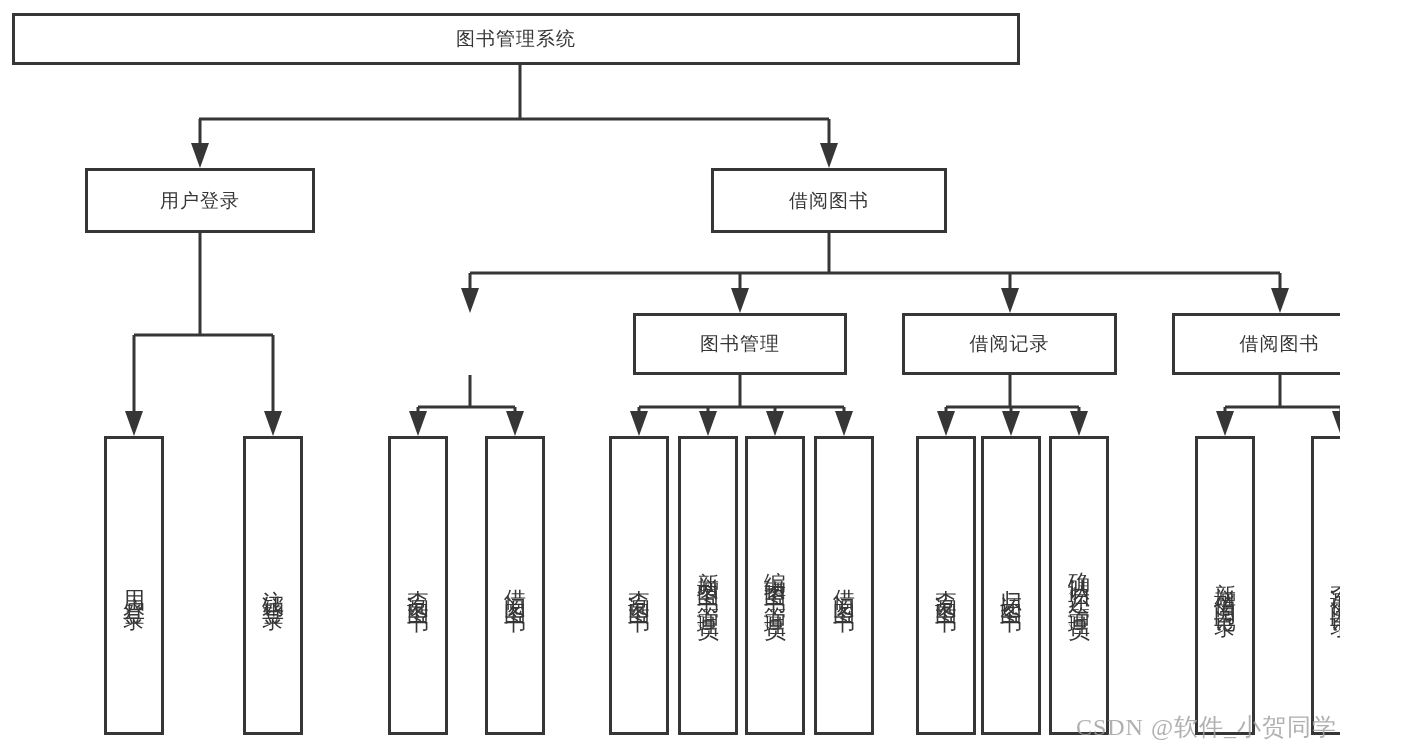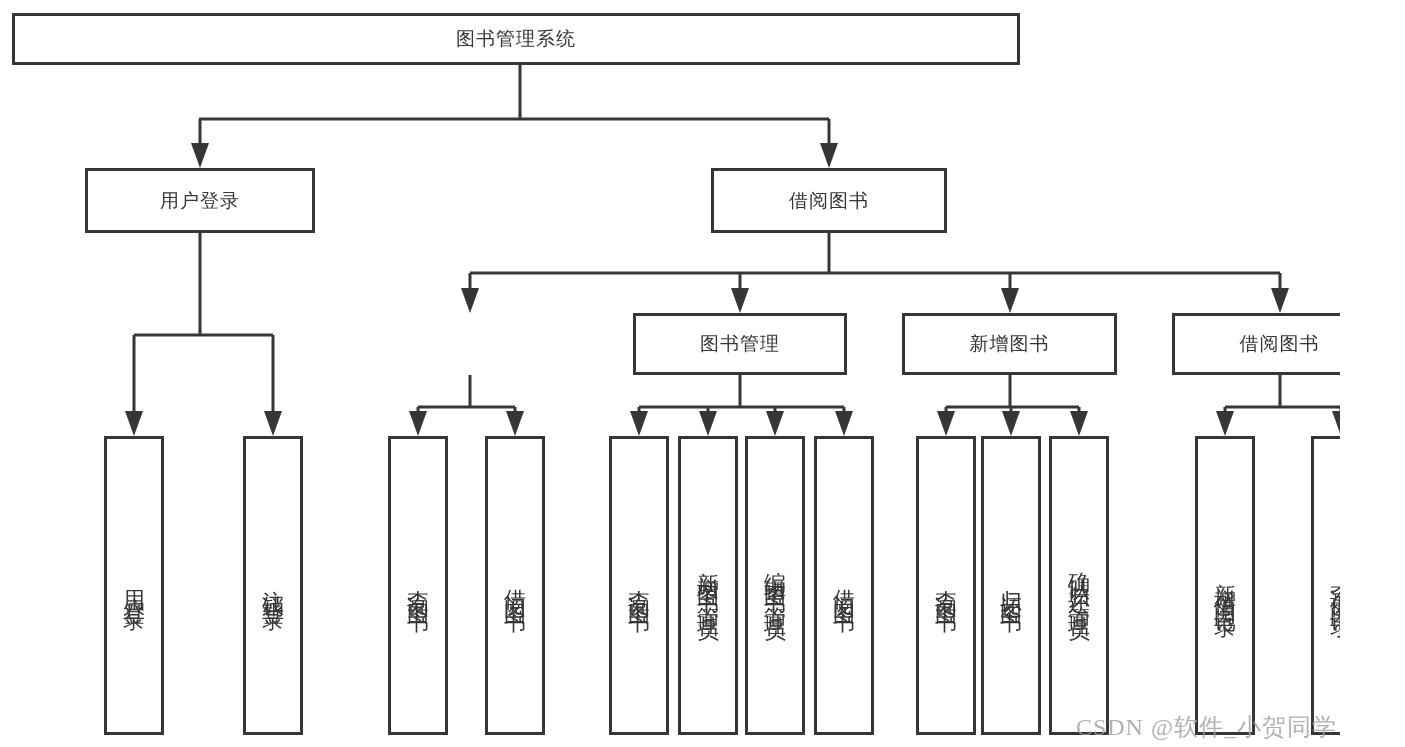--- a/index.html
+++ b/index.html
@@ -78,21 +78,21 @@
     <span>用户登录</span>
   </div>
   <div class="node" style="left:711px;top:168px;width:236px;height:65px">
     <span>借阅图书</span>
   </div>
 
   <div class="node" style="left:633px;top:313px;width:214px;height:62px">
     <span>图书管理</span>
   </div>
   <div class="node" style="left:902px;top:313px;width:215px;height:62px">
-    <span>新增图书</span>
+    <span>借阅记录</span>
   </div>
   <div class="node" style="left:1172px;top:313px;width:215px;height:62px">
     <span>借阅图书</span>
   </div>
 
   <div class="node leaf" style="left:104px;top:436px;width:60px;height:299px">
     <span>用户登录</span>
   </div>
   <div class="node leaf" style="left:243px;top:436px;width:60px;height:299px">
     <span>注销登录</span>

